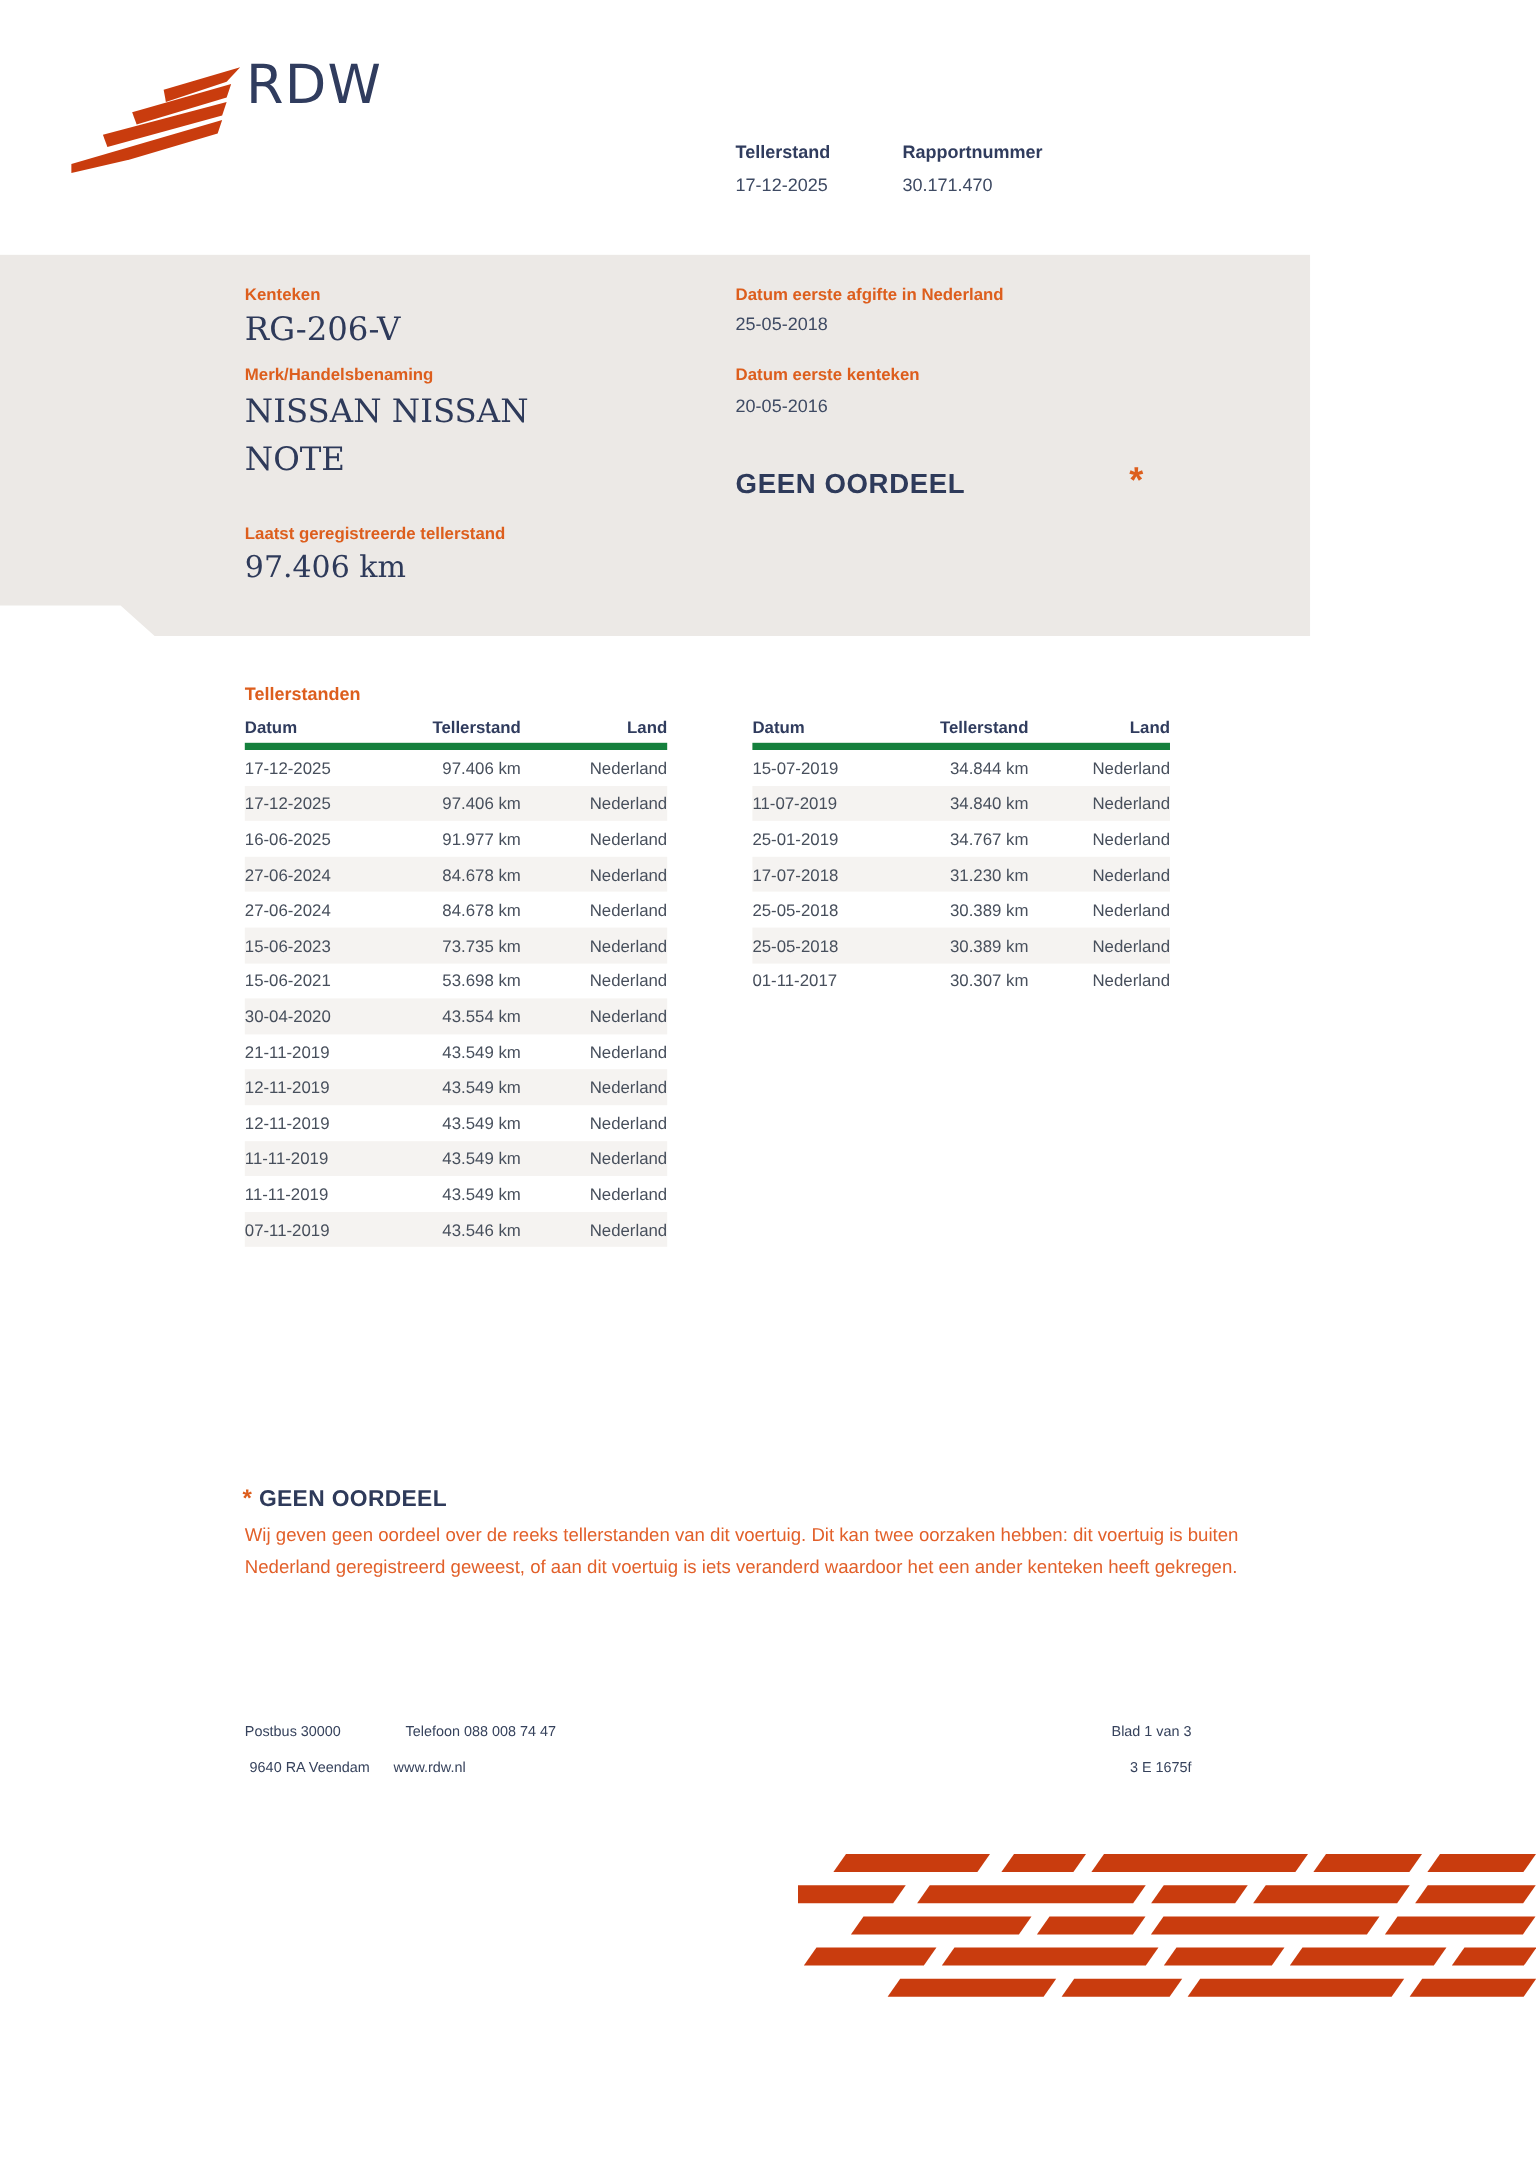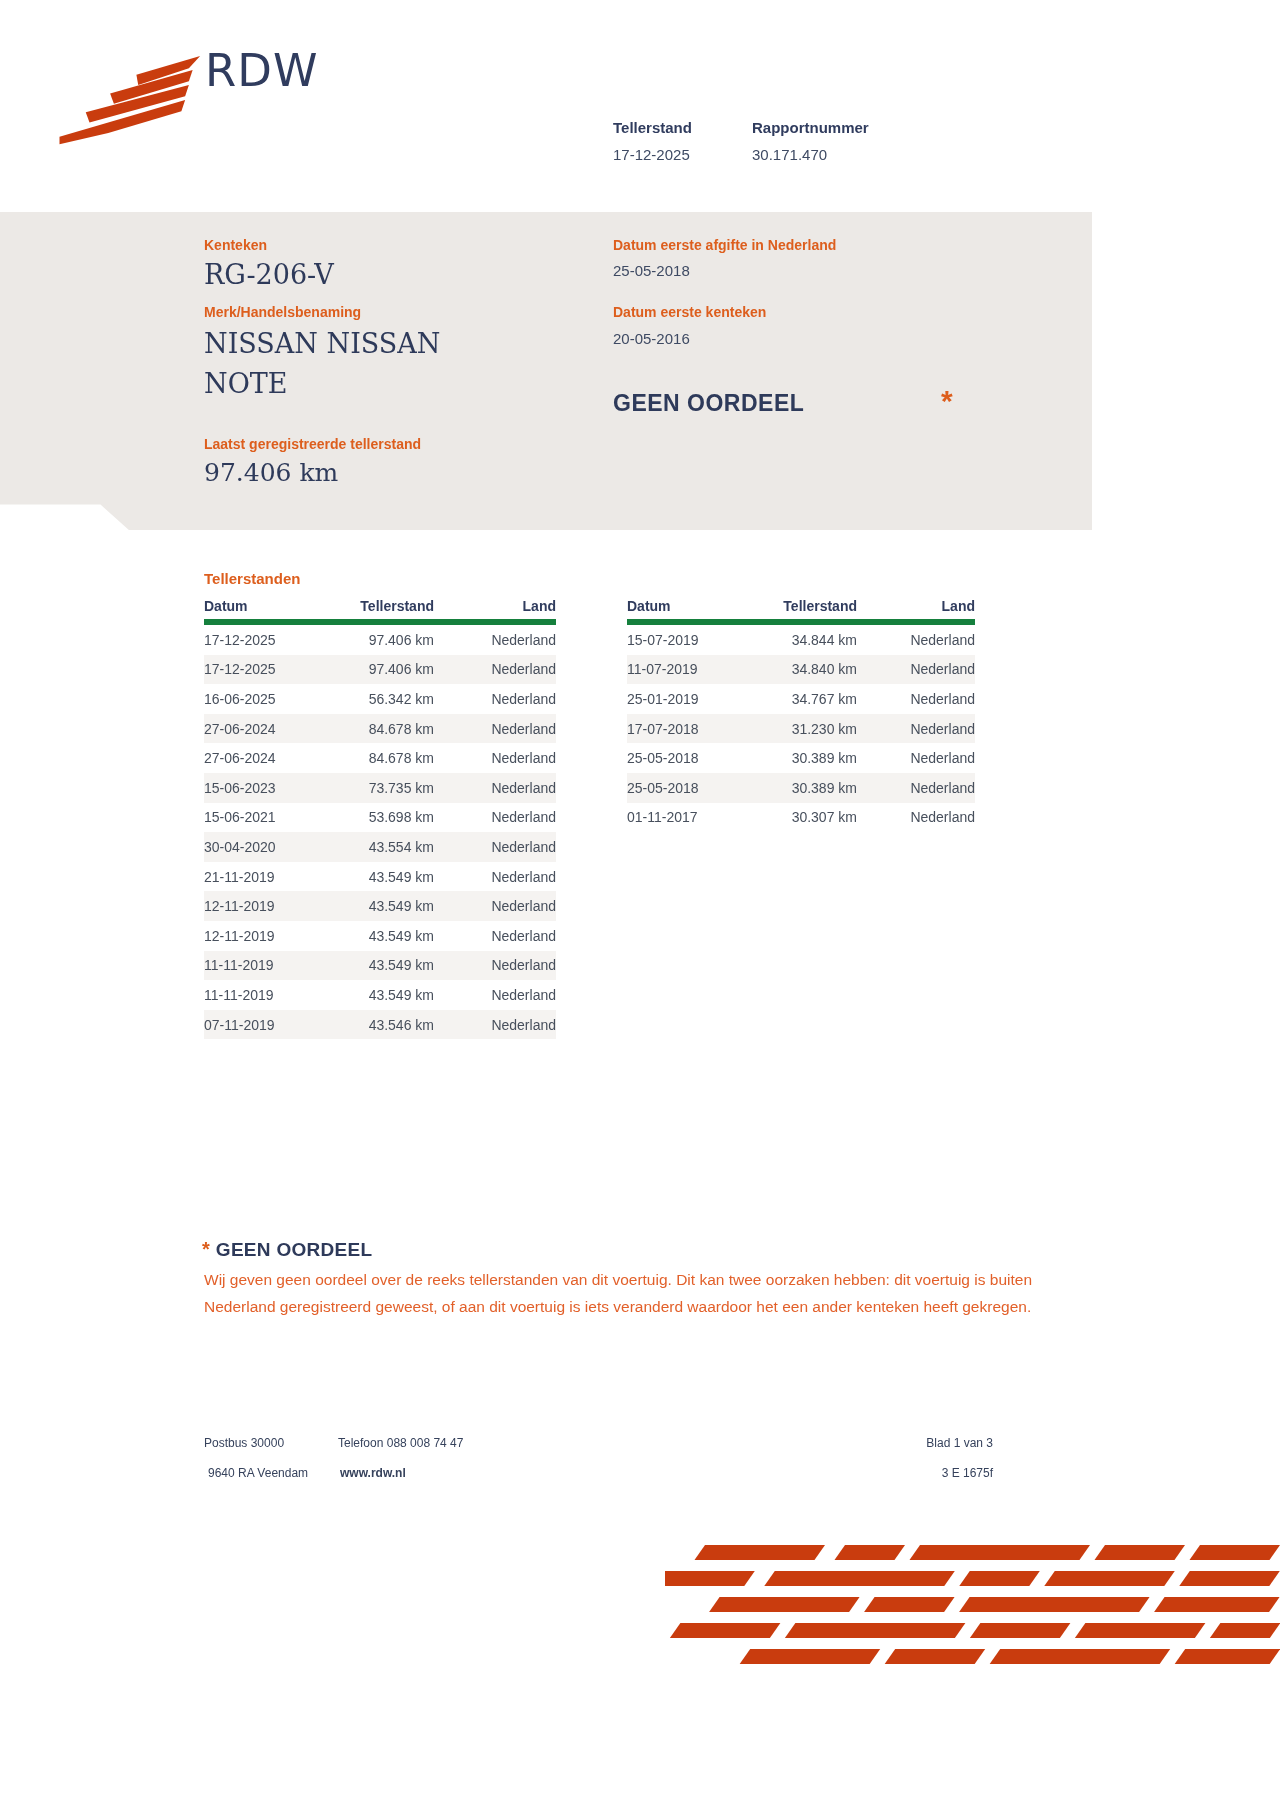--- a/index.html
+++ b/index.html
@@ -106,21 +106,21 @@
           <div class="col-right">97.406 km</div>
           <div class="col-right">Nederland</div>
         </div>
         <div class="trow alt">
           <div>17-12-2025</div>
           <div class="col-right">97.406 km</div>
           <div class="col-right">Nederland</div>
         </div>
         <div class="trow">
           <div>16-06-2025</div>
-          <div class="col-right">56.342 km</div>
+          <div class="col-right">91.977 km</div>
           <div class="col-right">Nederland</div>
         </div>
         <div class="trow alt">
           <div>27-06-2024</div>
           <div class="col-right">84.678 km</div>
           <div class="col-right">Nederland</div>
         </div>
         <div class="trow">
           <div>27-06-2024</div>
           <div class="col-right">84.678 km</div>
@@ -220,21 +220,21 @@
   </div>
 
   <div class="abs" style="left:202px;top:1238px;">
     <span class="fn-mark">*</span><span class="footnote-heading">GEEN OORDEEL</span>
   </div>
   <div class="abs footnote-text" style="left:204px;top:1266px;">Wij geven geen oordeel over de reeks tellerstanden van dit voertuig. Dit kan twee oorzaken hebben: dit voertuig is buiten Nederland geregistreerd geweest, of aan dit voertuig is iets veranderd waardoor het een ander kenteken heeft gekregen.</div>
 
   <div class="abs footer-text" style="left:204px;top:1437px;">Postbus 30000</div>
   <div class="abs footer-text" style="left:208px;top:1467px;">9640 RA Veendam</div>
   <div class="abs footer-text" style="left:338px;top:1437px;">Telefoon 088 008 74 47</div>
-  <div class="abs footer-text" style="left:340px;top:1467px;font-weight:bold;">www.rdw.nl</div>
+  <div class="abs footer-text" style="left:328px;top:1467px;">www.rdw.nl</div>
   <div class="abs footer-text footer-right" style="left:693px;top:1437px;">Blad 1 van 3</div>
   <div class="abs footer-text footer-right" style="left:693px;top:1467px;">3 E 1675f</div>
 
   <svg class="abs" style="left:665px;top:1545px;" width="615" height="120" viewBox="0 0 615 120" aria-hidden="true">
     <g fill="#c93c0e" transform="skewX(-35)">
       <rect x="40" y="0" width="120" height="15"></rect>
         <rect x="180" y="0" width="60" height="15"></rect>
         <rect x="255" y="0" width="170" height="15"></rect>
         <rect x="440" y="0" width="80" height="15"></rect>
         <rect x="535" y="0" width="80" height="15"></rect>

